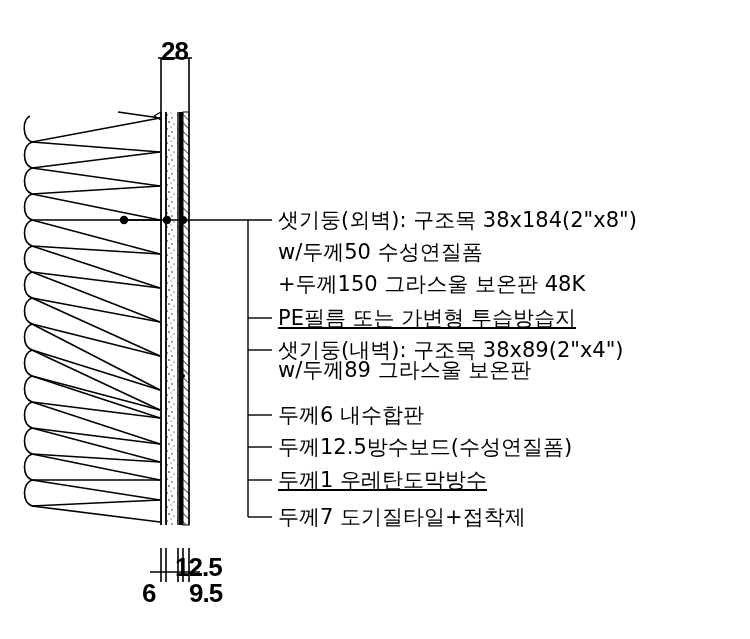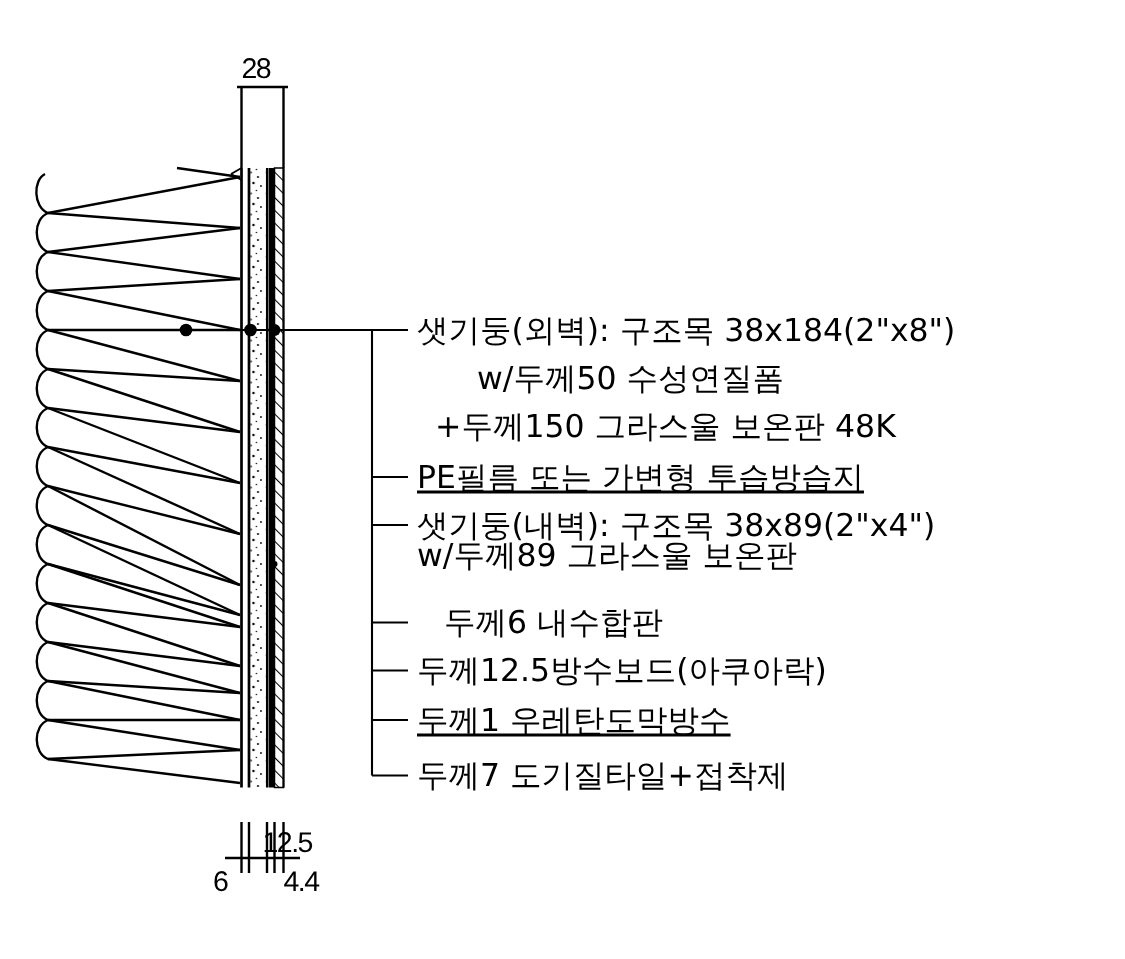--- a/index.html
+++ b/index.html
@@ -2,21 +2,21 @@
 <html><head>
 <meta charset="utf-8">
 <style>
   html, body { margin: 0; padding: 0; background: #ffffff; }
   body { width: 750px; height: 639px; position: relative; overflow: hidden;
          font-family: "DejaVu Sans", sans-serif; color: #000; }
   #drawing { position: absolute; left: 0; top: 0; }
   .label { position: absolute; left: 278px; font-size: 21px; line-height: 24px;
            white-space: nowrap; font-family: "DejaVu Sans", sans-serif; }
   .dim { position: absolute; font-family: "Liberation Sans", sans-serif;
-         font-weight: normal; font-size: 19px; letter-spacing: -1px; }
+         font-weight: bold; font-size: 26px; letter-spacing: -1px; }
 </style>
 </head>
 <body>
 
 <svg id="drawing" width="750" height="639" viewBox="0 0 750 639" xmlns="http://www.w3.org/2000/svg">
   <defs>
     <pattern id="hatch" width="6" height="6" patternUnits="userSpaceOnUse" patternTransform="rotate(-45)">
       <line x1="0" y1="0" x2="0" y2="6" stroke="#000" stroke-width="1.4"></line>
     </pattern>
     <pattern id="speckle" width="11" height="14" patternUnits="userSpaceOnUse">
@@ -109,24 +109,24 @@
     <circle cx="124" cy="220" r="4.2"></circle>
     <circle cx="167" cy="220" r="4.2"></circle>
     <circle cx="183" cy="220" r="4"></circle>
     <circle cx="183" cy="376" r="2"></circle>
   </g>
 </svg>
 
 <div class="dim" style="left:161px; top:36px;">28</div>
 <div class="dim" style="left:175px; top:552px;">12.5</div>
 <div class="dim" style="left:142px; top:578px;">6</div>
-<div class="dim" style="left:189px; top:578px;">4.4</div>
+<div class="dim" style="left:189px; top:578px;">9.5</div>
 
 <div class="label" style="top:208px;">샛기둥(외벽): 구조목 38x184(2"x8")</div>
-<div class="label" style="top:240px;margin-left:40px;">w/두께50 수성연질폼</div>
-<div class="label" style="top:272px;margin-left:12px;">+두께150 그라스울 보온판 48K</div>
+<div class="label" style="top:240px;">w/두께50 수성연질폼</div>
+<div class="label" style="top:272px;">+두께150 그라스울 보온판 48K</div>
 <div class="label" style="top:306px;text-decoration:underline;">PE필름 또는 가변형 투습방습지</div>
 <div class="label" style="top:338px;">샛기둥(내벽): 구조목 38x89(2"x4")</div>
 <div class="label" style="top:358px;">w/두께89 그라스울 보온판</div>
-<div class="label" style="top:403px;margin-left:18px;">두께6 내수합판</div>
-<div class="label" style="top:435px;">두께12.5방수보드(아쿠아락)</div>
+<div class="label" style="top:403px;">두께6 내수합판</div>
+<div class="label" style="top:435px;">두께12.5방수보드(수성연질폼)</div>
 <div class="label" style="top:468px;text-decoration:underline;">두께1 우레탄도막방수</div>
 <div class="label" style="top:505px;">두께7 도기질타일+접착제</div>
 
 </body></html>

